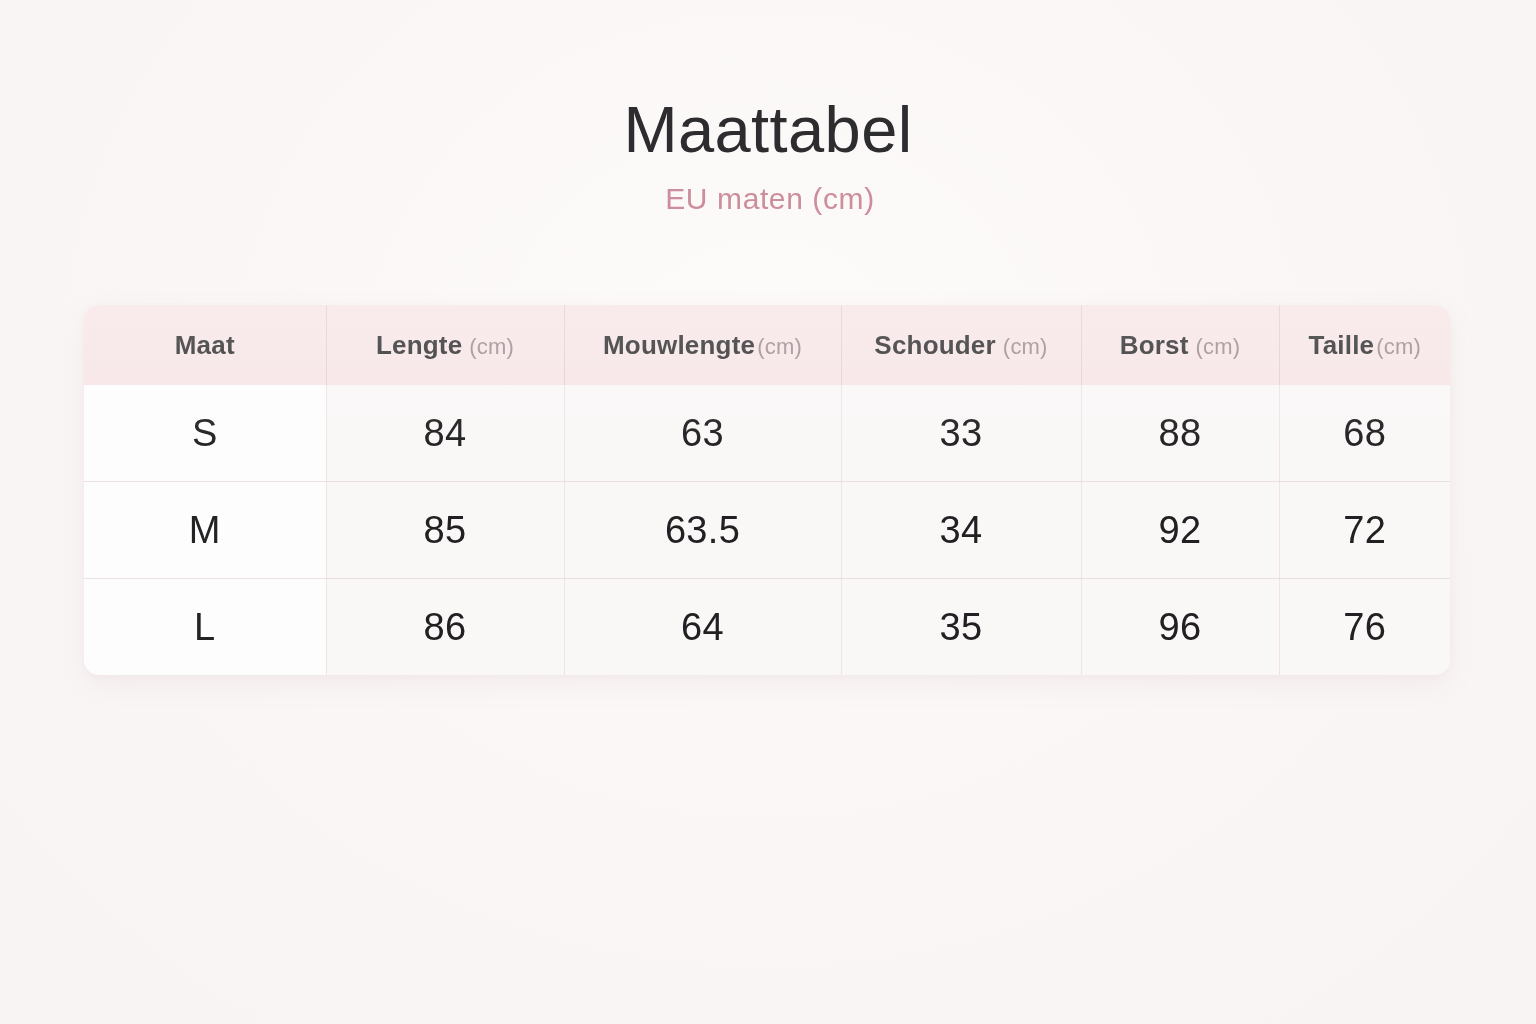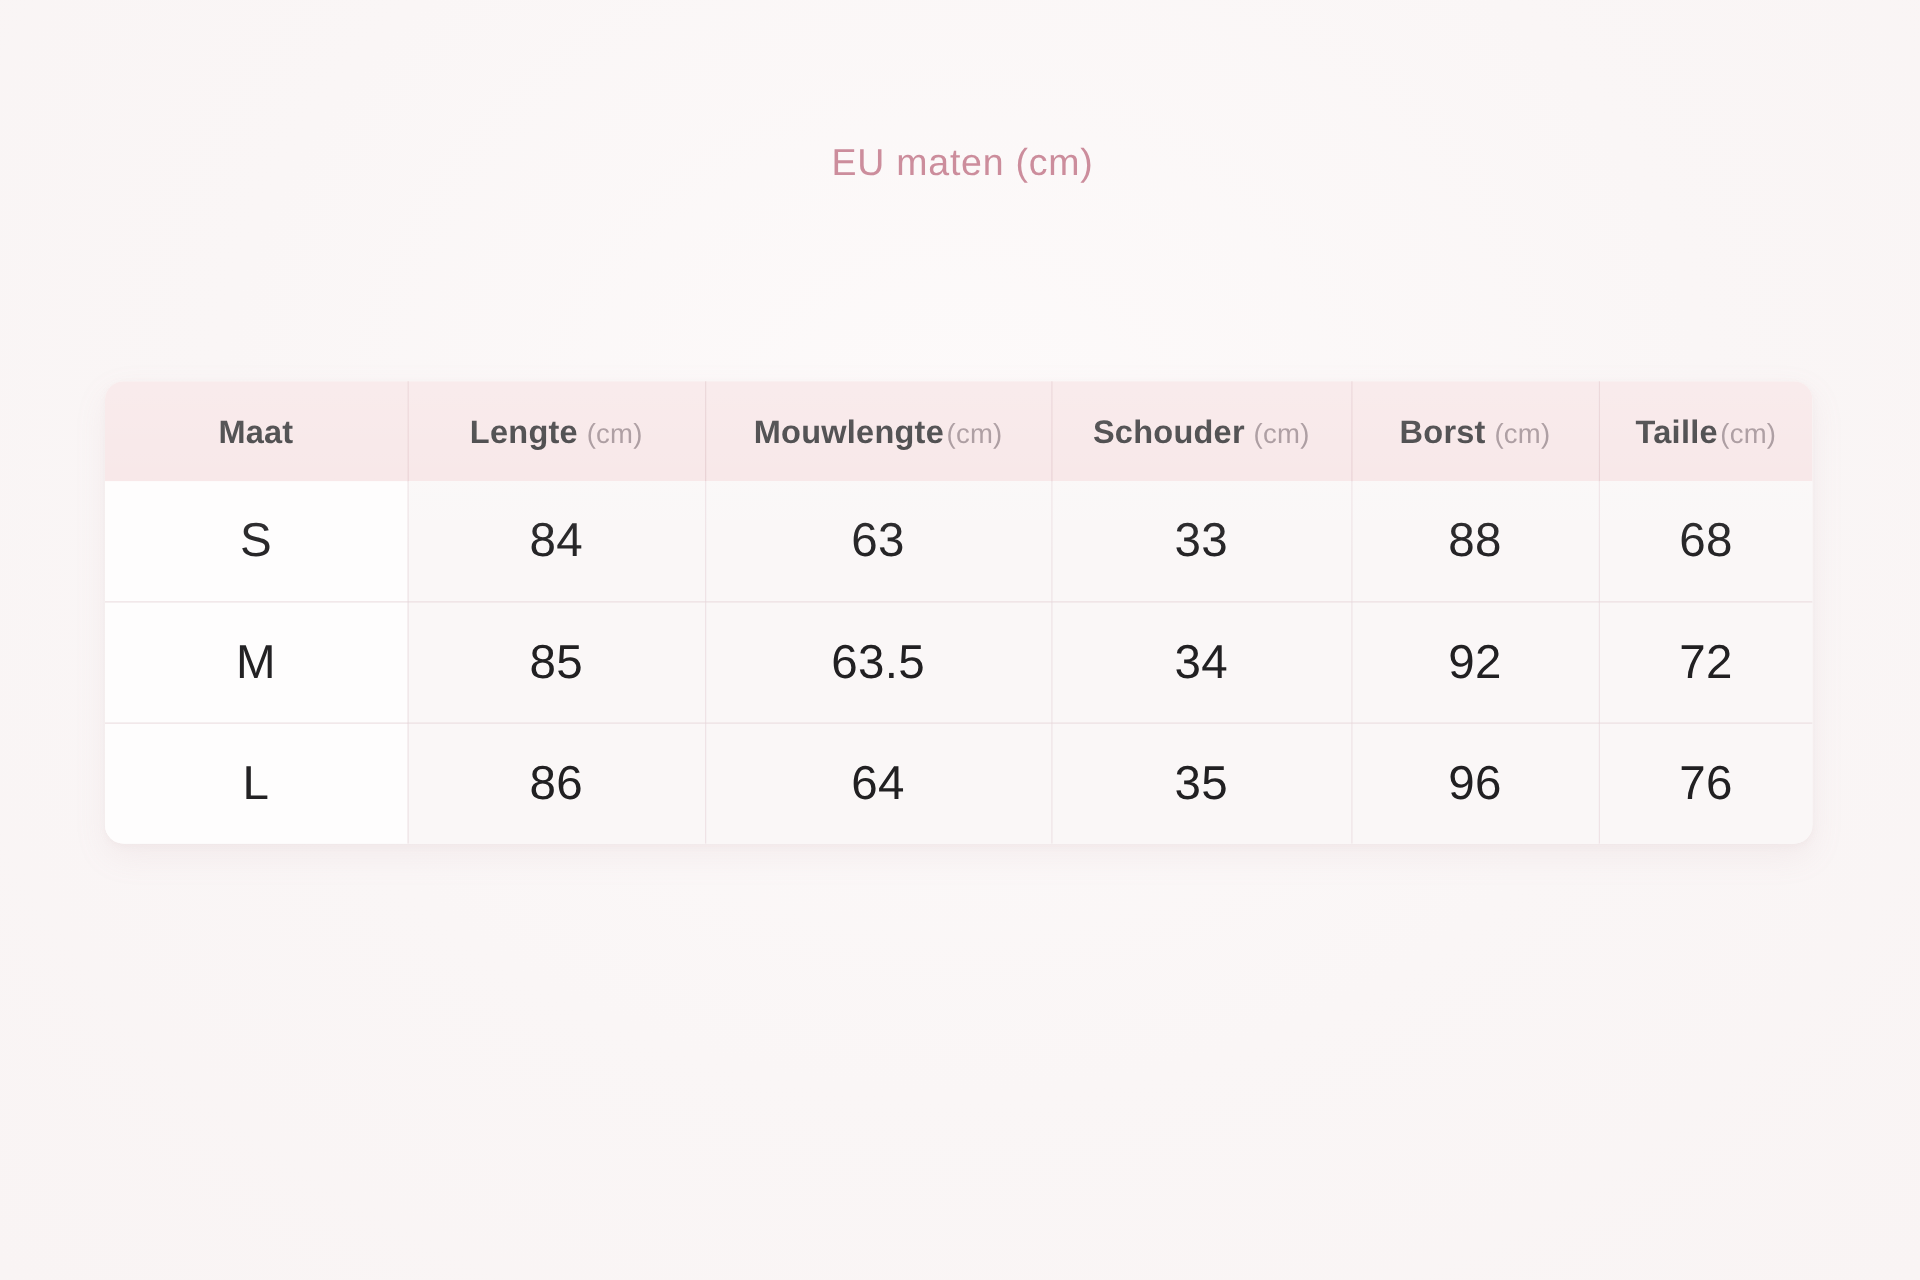--- a/index.html
+++ b/index.html
@@ -130,20 +130,21 @@
     pointer-events: none;
     background: linear-gradient(180deg, rgba(255,255,255,0.25) 0%, rgba(250,244,245,0.0) 40%);
   }
 </style>
 </head>
 <body>
 
 <div class="page">
 
   <div class="heading">
+    <h1 class="title">Maattabel</h1>
     <p class="subtitle">EU maten (cm)</p>
   </div>
 
   <div class="table-card">
     <table class="size-table">
       <colgroup>
         <col class="c-maat">
           <col class="c-lengte">
           <col class="c-mouw">
         <col class="c-schoud">

